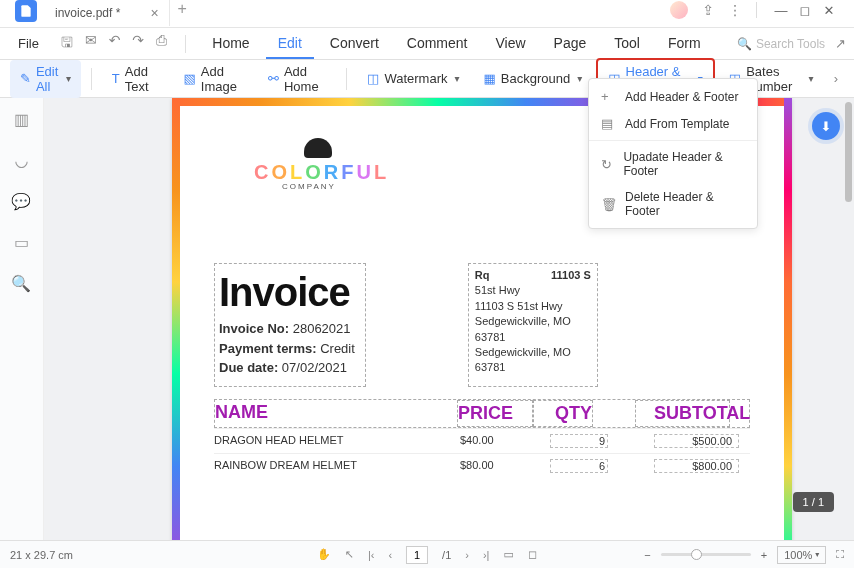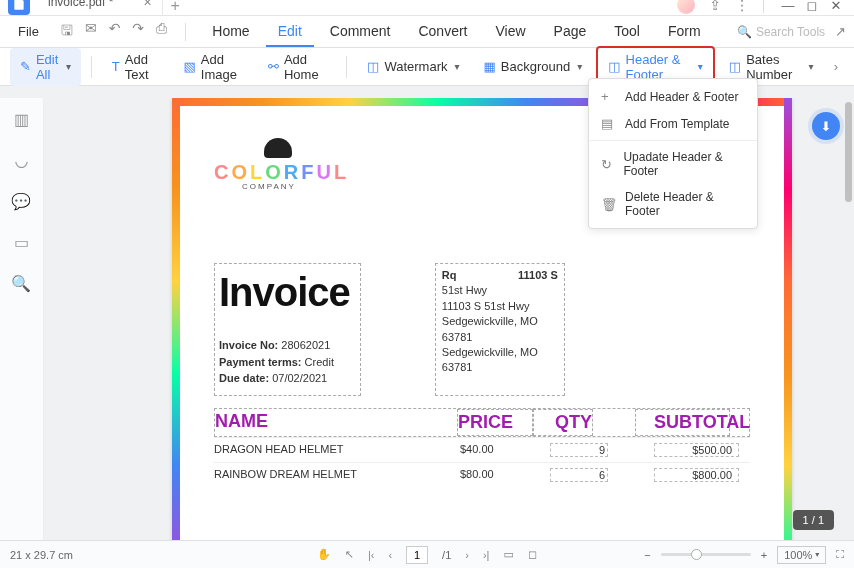--- a/index.html
+++ b/index.html
@@ -1,19 +1,19 @@
 <!DOCTYPE html>
 <html><head>
 <meta charset="utf-8">
 <style>
 * { margin: 0; padding: 0; box-sizing: border-box; font-family: -apple-system, BlinkMacSystemFont, 'Segoe UI', Arial, sans-serif; }
 body { width: 854px; height: 568px; background: #f0f1f3; overflow: hidden; font-size: 13px; color: #333; }
 
 
-.title-bar { height: 16px; background: #fff; display: flex; align-items: flex-end; padding: 0 4px; border-bottom: 1px solid #e5e5e5; }
+.title-bar { height: 28px; background: #fff; display: flex; align-items: flex-start; padding: 0 11px; border-bottom: 1px solid #e5e5e5; }
 .app-icon { width: 22px; height: 22px; background: #4285f4; border-radius: 4px; margin: 0 8px 0 4px; display: flex; align-items: center; justify-content: center; }
 .app-icon svg { width: 14px; height: 14px; fill: #fff; }
 .tab { display: flex; align-items: center; background: #fff; padding: 0 10px; height: 26px; font-size: 12px; color: #555; border-right: 1px solid #e8e8e8; }
 .tab-close { margin-left: 30px; color: #888; font-size: 14px; cursor: pointer; }
 .new-tab { margin-left: 8px; color: #999; font-size: 16px; cursor: pointer; }
 .title-spacer { flex: 1; }
 .title-right { display: flex; align-items: center; gap: 14px; padding-right: 4px; }
 .circ { width: 18px; height: 18px; border-radius: 50%; background: linear-gradient(135deg,#ffd3a5,#fd6585); opacity: .5; }
 .title-icon { color: #888; font-size: 14px; cursor: pointer; }
 .win-btns { display: flex; gap: 4px; }
@@ -56,50 +56,50 @@
 .canvas-area { flex: 1; background: #f0f1f3; position: relative; overflow: hidden; }
 .scrollbar-v { position: absolute; right: 2px; top: 4px; width: 7px; height: 100px; background: #c0c0c0; border-radius: 4px; }
 
 
 .page { position: absolute; left: 128px; top: 0; width: 620px; height: 460px; background: #fff; box-shadow: 0 1px 4px rgba(0,0,0,.15); }
 .page-border { position: absolute; top: 0; left: 0; right: 0; height: 8px; background: linear-gradient(90deg,#ff6b35,#f7931e,#ffd23f,#06ffa5,#4285f4,#9d4edd,#ff006e,#ff6b35); }
 .page-border-l { position: absolute; top: 0; left: 0; bottom: 0; width: 8px; background: linear-gradient(180deg,#ff6b35,#f7931e,#ffd23f,#06ffa5,#4285f4,#9d4edd); }
 .page-border-r { position: absolute; top: 0; right: 0; bottom: 0; width: 8px; background: linear-gradient(180deg,#9d4edd,#ff006e,#ff6b35,#f7931e,#ffd23f,#06ffa5); }
 .page-content { position: absolute; left: 42px; top: 40px; right: 42px; }
 
-.logo { display: flex; flex-direction: column; align-items: flex-start; }
+.logo { display: flex; flex-direction: column; align-items: flex-start; margin-left: 40px; }
 .helmet-icon { width: 28px; height: 20px; background: #222; border-radius: 14px 14px 4px 4px; margin-left: 50px; margin-bottom: 4px; }
 .logo-colorful { font-size: 20px; font-weight: 800; letter-spacing: 3px; line-height: 1; }
 .logo-colorful span:nth-child(1){color:#ff8787}.logo-colorful span:nth-child(2){color:#ffa94d}.logo-colorful span:nth-child(3){color:#ffd43b}.logo-colorful span:nth-child(4){color:#69db7c}.logo-colorful span:nth-child(5){color:#4dabf7}.logo-colorful span:nth-child(6){color:#748ffc}.logo-colorful span:nth-child(7){color:#da77f2}.logo-colorful span:nth-child(8){color:#ff8787}
 .logo-helmets { font-size: 20px; font-weight: 800; letter-spacing: 2px; color: #222; line-height: 1.1; }
 .logo-company { font-size: 8px; letter-spacing: 2px; color: #555; margin-left: 28px; }
 
 .invoice-block { margin-top: 72px; display: flex; }
 .inv-left { border: 1px dashed #aaa; padding: 6px 10px 8px 4px; }
 .inv-title { font-size: 40px; font-weight: 900; color: #111; letter-spacing: -1px; }
-.inv-meta { font-size: 11px; margin-top: 22px; line-height: 1.5; }
+.inv-meta { font-size: 13px; margin-top: 4px; line-height: 1.5; }
 .inv-meta b { font-weight: 700; }
 
-.inv-right { margin-left: 74px; border: 1px dashed #aaa; padding: 4px 6px; font-size: 11px; line-height: 1.4; width: 130px; }
+.inv-right { margin-left: 102px; border: 1px dashed #aaa; padding: 4px 6px; font-size: 11px; line-height: 1.4; width: 130px; }
 .rq-row { display: flex; justify-content: space-between; font-weight: 700; }
 
 .table { margin-top: 12px; }
 .thead { display: flex; font-size: 18px; font-weight: 900; color: #a21caf; border: 1px dashed #aaa; }
 .thead .c1 { width: 242px; padding: 2px 0; }
 .thead .c2 { width: 76px; padding: 2px 0; border: 1px dashed #aaa; }
 .thead .c3 { width: 60px; text-align: right; padding: 2px 0; border: 1px dashed #aaa; }
 .thead .c4 { width: 95px; text-align: right; margin-left: 42px; border: 1px dashed #aaa; padding: 2px 18px; }
 .trow { display: flex; font-size: 11px; padding: 5px 0; border-top: 1px solid #eee; }
 .trow .c1 { width: 246px; }
 .trow .c2 { width: 90px; }
 .trow .c3 { width: 58px; text-align: right; border: 1px dashed #bbb; padding: 0 2px; }
 .trow .c4 { width: 85px; text-align: right; margin-left: 46px; border: 1px dashed #bbb; padding: 0 6px; }
 
 .dl-badge { position: absolute; right: 14px; top: 14px; width: 28px; height: 28px; border-radius: 50%; background: #4285f4; color: #fff; display: flex; align-items: center; justify-content: center; font-size: 13px; box-shadow: 0 0 0 4px rgba(66,133,244,.15); }
-.page-ind { position: absolute; right: 20px; bottom: 10px; background: #555; color: #fff; font-size: 11px; padding: 4px 10px; border-radius: 4px; }
+.page-ind { position: absolute; right: 20px; bottom: 28px; background: #555; color: #fff; font-size: 11px; padding: 4px 10px; border-radius: 4px; }
 
 
 .status-bar { position: absolute; bottom: 0; left: 0; right: 0; height: 28px; background: #fafbfc; border-top: 1px solid #e0e0e0; display: flex; align-items: center; padding: 0 10px; font-size: 11px; color: #666; }
 .status-left { }
 .status-center { position: absolute; left: 50%; transform: translateX(-50%); display: flex; align-items: center; gap: 14px; }
 .status-center .si { color: #888; cursor: pointer; }
 .page-input { width: 22px; height: 18px; border: 1px solid #ccc; text-align: center; font-size: 11px; }
 .status-right { margin-left: auto; display: flex; align-items: center; gap: 10px; }
 .zoom-slider { width: 90px; height: 3px; background: #ddd; position: relative; border-radius: 2px; }
 .zoom-thumb { position: absolute; left: 30px; top: -4px; width: 11px; height: 11px; border-radius: 50%; background: #fff; border: 1px solid #aaa; }
@@ -139,22 +139,22 @@
     <span>🖫</span>
     <span>✉</span>
     <span>↶</span>
     <span>↷</span>
     <span>⎙</span>
   </div>
   <div style="width:1px;height:18px;background:#e0e0e0;margin:0 6px"></div>
   <div class="menu-tabs">
     <span class="menu-tab">Home</span>
     <span class="menu-tab active">Edit</span>
+    <span class="menu-tab">Convert</span>
     <span class="menu-tab">Comment</span>
-    <span class="menu-tab">Convert</span>
     <span class="menu-tab">View</span>
     <span class="menu-tab">Page</span>
     <span class="menu-tab">Tool</span>
     <span class="menu-tab">Form</span>
   </div>
   <div class="menu-spacer"></div>
   <div class="search-tools">
       <span>🔍</span>
       <span>Search Tools</span>
     </div>

